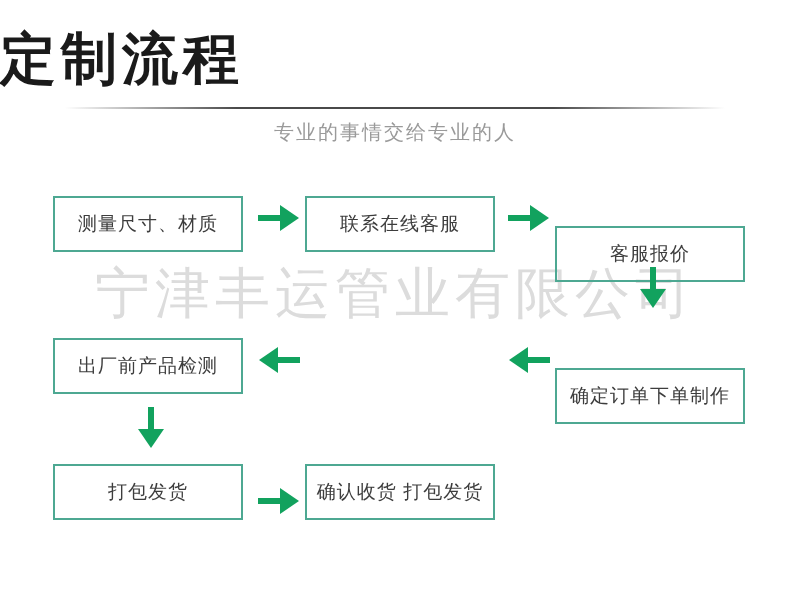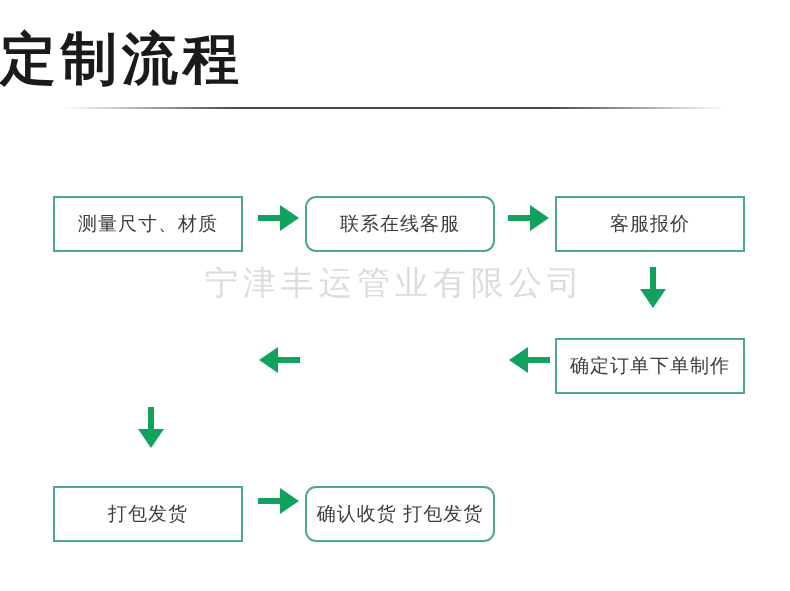--- a/index.html
+++ b/index.html
@@ -15,51 +15,52 @@
   .divider {
     position:absolute; top:107px; left:65px; width:660px; height:2px;
     background:linear-gradient(90deg, rgba(74,74,74,0) 0%, #4a4a4a 26%, #4a4a4a 74%, rgba(74,74,74,0) 100%);
   }
   .subtitle {
     position:absolute; top:120px; left:0; width:100%; text-align:center;
     font-size:20px; color:#9a9a9a; letter-spacing:2px; line-height:1.2;
   }
   .watermark {
     position:absolute; top:266px; left:0; width:100%; text-align:center;
-    font-size:33px; color:#dcdcdc; letter-spacing:5px; white-space:nowrap; line-height:1;
+    font-size:55px; color:#dcdcdc; letter-spacing:5px; white-space:nowrap; line-height:1;
   }
   .step {
     position:absolute; width:190px; height:56px; border:2px solid #4da892;
     display:flex; align-items:center; justify-content:center;
     font-size:19px; color:#3d3d3d; letter-spacing:1px; background:transparent;
     white-space:nowrap;
   }
   .arrow-h { position:absolute; width:42px; height:28px; }
   .arrow-v { position:absolute; width:26px; height:42px; }
   .arrow-h svg, .arrow-v svg { display:block; width:100%; height:100%; }
   .site {
     position:absolute; top:527px; right:22px; font-size:39px; font-weight:600;
     color:#6fa573; letter-spacing:0px; line-height:1;
   }
   
   .r1 { top:196px; } .r1a { top:204px; }
   .r2 { top:338px; } .r2a { top:346px; }
-  .r3 { top:486px; } .r3a { top:487px; }
-  .c1 { left:53px; } .c2 { left:305px;border-radius:11px; } .c3 { left:555px; }
+  .r3 { top:464px; } .r3a { top:487px; }
+  .c1 { left:53px; } .c2 { left:305px; } .c3 { left:555px;margin-top:30px; }
   .g1 { left:258px; } .g2 { left:508px; }
   .dv-right { left:640px; top:267px; }
   .dv-left  { left:138px; top:407px; }
 </style>
 </head>
 <body>
 
 <div class="canvas">
 
   <div class="title">定制流程</div>
   <div class="divider"></div>
+  <div class="subtitle">专业的事情交给专业的人</div>
 
   <div class="watermark">宁津丰运管业有限公司</div>
 
   <div class="step r1 c1">测量尺寸、材质</div>
   <div class="arrow-h r1a g1">
     <svg viewBox="0 0 42 28">
         <rect x="0" y="11" width="25" height="6" fill="#12a25e"></rect>
         <polygon points="22,1 41,14 22,27" fill="#12a25e"></polygon>
       </svg>
   </div>
@@ -72,20 +73,21 @@
   </div>
   <div class="step r1 c3">客服报价</div>
 
   <div class="arrow-v dv-right">
     <svg viewBox="0 0 26 42">
         <rect x="10" y="0" width="6" height="25" fill="#12a25e"></rect>
         <polygon points="0,22 13,41 26,22" fill="#12a25e"></polygon>
       </svg>
   </div>
 
+  <div class="step r2 c1">出厂前产品检测</div>
   <div class="arrow-h r2a g1">
     <svg viewBox="0 0 42 28">
         <rect x="17" y="11" width="25" height="6" fill="#12a25e"></rect>
         <polygon points="20,1 1,14 20,27" fill="#12a25e"></polygon>
       </svg>
   </div>
   <div class="arrow-h r2a g2">
     <svg viewBox="0 0 42 28">
         <rect x="17" y="11" width="25" height="6" fill="#12a25e"></rect>
         <polygon points="20,1 1,14 20,27" fill="#12a25e"></polygon>

